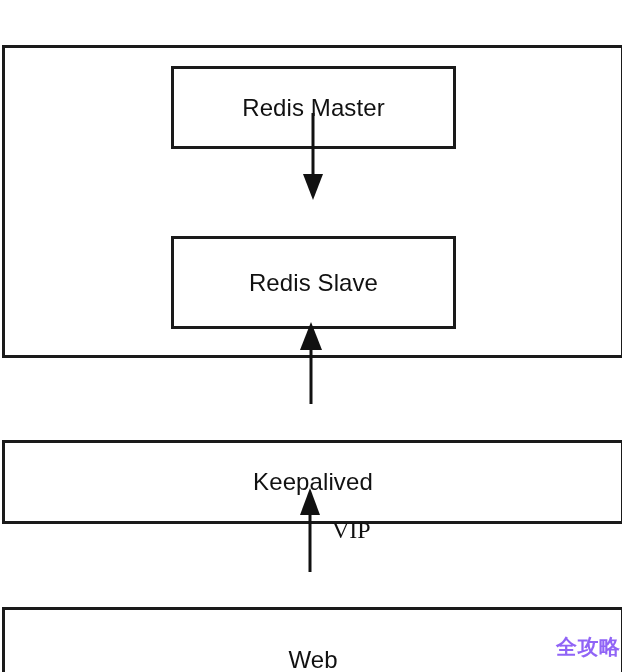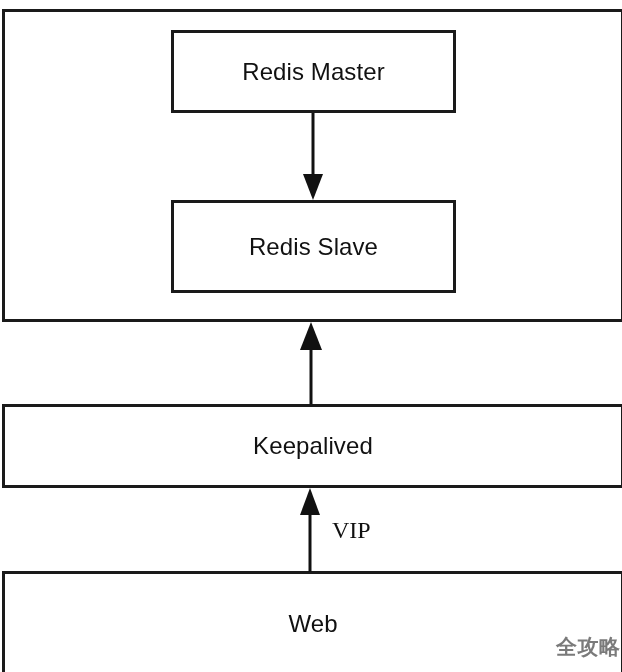--- a/index.html
+++ b/index.html
@@ -21,20 +21,21 @@
 
   
   .node {
     position: absolute;
     box-sizing: border-box;
     background: #ffffff;
     border: 3px solid #1a1a1a;
     display: flex;
     align-items: center;
     justify-content: center;
+    margin-top: 36px;
   }
   .node-label {
     font-family: "Liberation Sans", sans-serif;
     font-size: 24px;
     line-height: 1;
     color: #111111;
     letter-spacing: 0.1px;
     white-space: nowrap;
     user-select: none;
   }
@@ -102,21 +103,21 @@
 
   
   #watermark {
     position: absolute;
     left: 556px;
     top: 637px;
     font-family: "DejaVu Sans", sans-serif;
     font-size: 21px;
     font-weight: bold;
     line-height: 1;
-    color: #737373;
+    color: #8b5cf6;
     text-shadow: 1px 1px 0 #f0e4cd, -0.5px -0.5px 0 #8f7murky;
     letter-spacing: 0.5px;
     user-select: none;
     opacity: 0.95;
   }
 </style>
 </head>
 <body>
 
 <div id="diagram-canvas">

